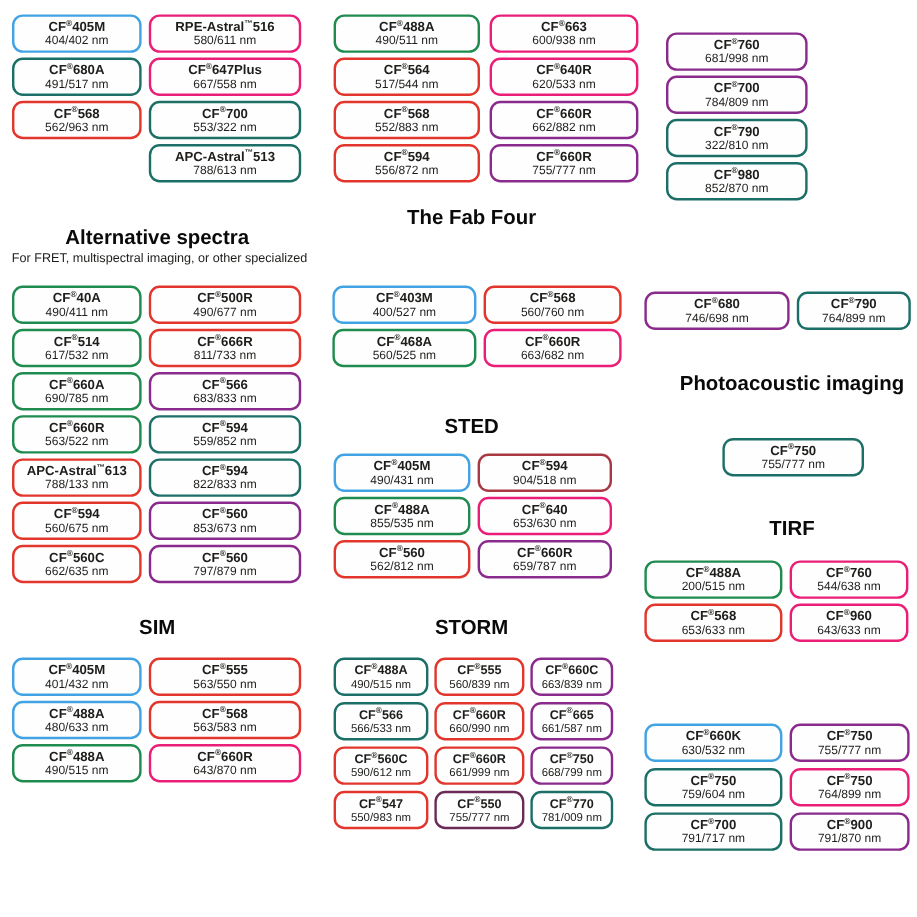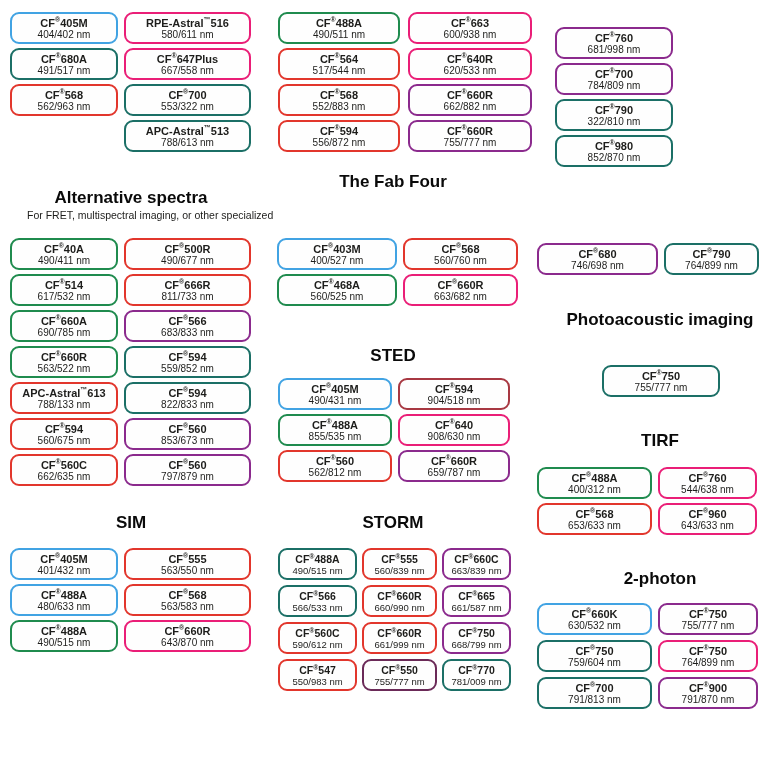--- a/index.html
+++ b/index.html
@@ -6,21 +6,21 @@
   body{width:764px;height:764px;position:relative;font-family:"Liberation Sans",sans-serif;color:#1d1d1b;}
   .canvas{position:absolute;left:0;top:0;width:764px;height:764px;background:#ffffff;overflow:hidden;}
   .group{position:absolute;display:flex;}
   .pill-col{display:flex;flex-direction:column;}
   .pill{height:32px;box-sizing:border-box;border:2px solid #888;border-radius:9px;background:#fefefe;
         display:flex;flex-direction:column;align-items:center;justify-content:center;margin-bottom:4px;}
   .pill-name{font-weight:700;font-size:11px;line-height:12px;white-space:nowrap;}
   .pill-range{font-size:10px;line-height:11px;white-space:nowrap;}
   sup.reg{font-size:7px;line-height:0;}
   .sec-title{position:absolute;font-weight:700;font-size:17px;line-height:19px;color:#0a0a0a;text-align:center;}
-  .sec-sub{position:absolute;font-size:10.5px;line-height:12px;color:#1d1d1b;text-align:left;margin-left:27px;}
+  .sec-sub{position:absolute;font-size:10.5px;line-height:12px;color:#1d1d1b;text-align:center;}
 
   #g-topleft{left:10px;top:12px;gap:6px;}
   #g-topleft .pill-col:nth-child(1){width:108px;}
   #g-topleft .pill-col:nth-child(2){width:127px;}
 
   #g-topmid{left:278px;top:12px;gap:8px;}
   #g-topmid .pill-col:nth-child(1){width:122px;}
   #g-topmid .pill-col:nth-child(2){width:124px;}
 
   #g-topright{left:555px;top:27px;}
@@ -279,21 +279,21 @@
           <div class="pill-range">562/812 nm</div>
         </div>
       </div>
       <div class="pill-col">
         <div class="pill" style="border-color: rgb(168, 56, 66);">
           <div class="pill-name">CF<sup class="reg">®</sup>594</div>
           <div class="pill-range">904/518 nm</div>
         </div>
         <div class="pill" style="border-color: rgb(234, 30, 119);">
           <div class="pill-name">CF<sup class="reg">®</sup>640</div>
-          <div class="pill-range">908/630 nm</div>
+          <div class="pill-range">653/630 nm</div>
         </div>
         <div class="pill" style="border-color: rgb(139, 42, 141);">
           <div class="pill-name">CF<sup class="reg">®</sup>660R</div>
           <div class="pill-range">659/787 nm</div>
         </div>
       </div>
     </div>
 
   <div id="t-sim" class="sec-title">SIM</div>
   <div id="g-sim" class="group">
@@ -408,53 +408,52 @@
           <div class="pill-range">755/777 nm</div>
         </div>
       </div>
     </div>
 
   <div id="t-tirf" class="sec-title">TIRF</div>
   <div id="g-tirf" class="group">
       <div class="pill-col">
         <div class="pill" style="border-color: rgb(31, 139, 78);">
           <div class="pill-name">CF<sup class="reg">®</sup>488A</div>
-          <div class="pill-range">400/312 nm</div>
+          <div class="pill-range">200/515 nm</div>
         </div>
         <div class="pill" style="border-color: rgb(226, 54, 44);">
           <div class="pill-name">CF<sup class="reg">®</sup>568</div>
           <div class="pill-range">653/633 nm</div>
         </div>
       </div>
       <div class="pill-col">
         <div class="pill" style="border-color: rgb(234, 30, 119);">
           <div class="pill-name">CF<sup class="reg">®</sup>760</div>
           <div class="pill-range">544/638 nm</div>
         </div>
         <div class="pill" style="border-color: rgb(234, 30, 119);">
           <div class="pill-name">CF<sup class="reg">®</sup>960</div>
           <div class="pill-range">643/633 nm</div>
         </div>
       </div>
     </div>
 
-  <div id="t-2p" class="sec-title">2-photon</div>
   <div id="g-2p" class="group">
       <div class="pill-col">
         <div class="pill" style="border-color: rgb(65, 163, 227);">
           <div class="pill-name">CF<sup class="reg">®</sup>660K</div>
           <div class="pill-range">630/532 nm</div>
         </div>
         <div class="pill" style="border-color: rgb(27, 111, 102);">
           <div class="pill-name">CF<sup class="reg">®</sup>750</div>
           <div class="pill-range">759/604 nm</div>
         </div>
         <div class="pill" style="border-color: rgb(27, 111, 102);">
           <div class="pill-name">CF<sup class="reg">®</sup>700</div>
-          <div class="pill-range">791/813 nm</div>
+          <div class="pill-range">791/717 nm</div>
         </div>
       </div>
       <div class="pill-col">
         <div class="pill" style="border-color: rgb(139, 42, 141);">
           <div class="pill-name">CF<sup class="reg">®</sup>750</div>
           <div class="pill-range">755/777 nm</div>
         </div>
         <div class="pill" style="border-color: rgb(234, 30, 119);">
           <div class="pill-name">CF<sup class="reg">®</sup>750</div>
           <div class="pill-range">764/899 nm</div>

